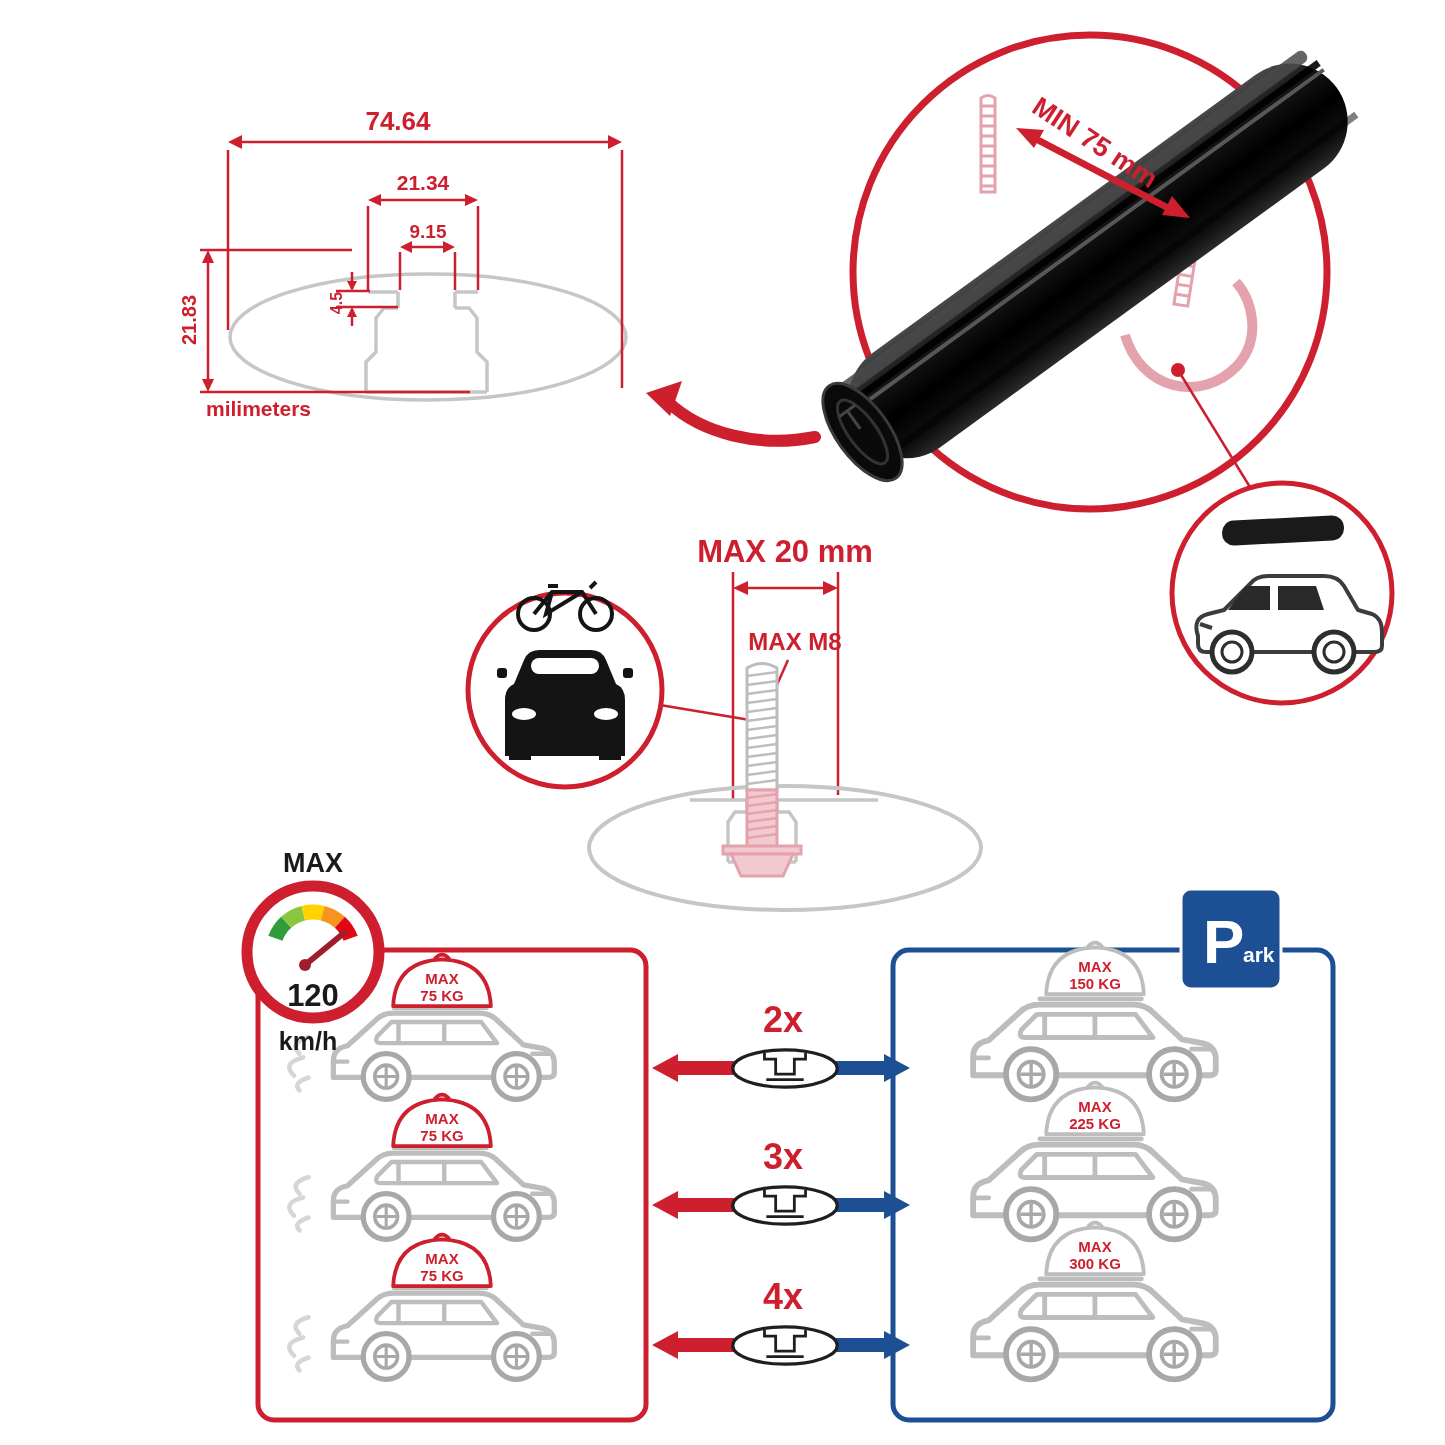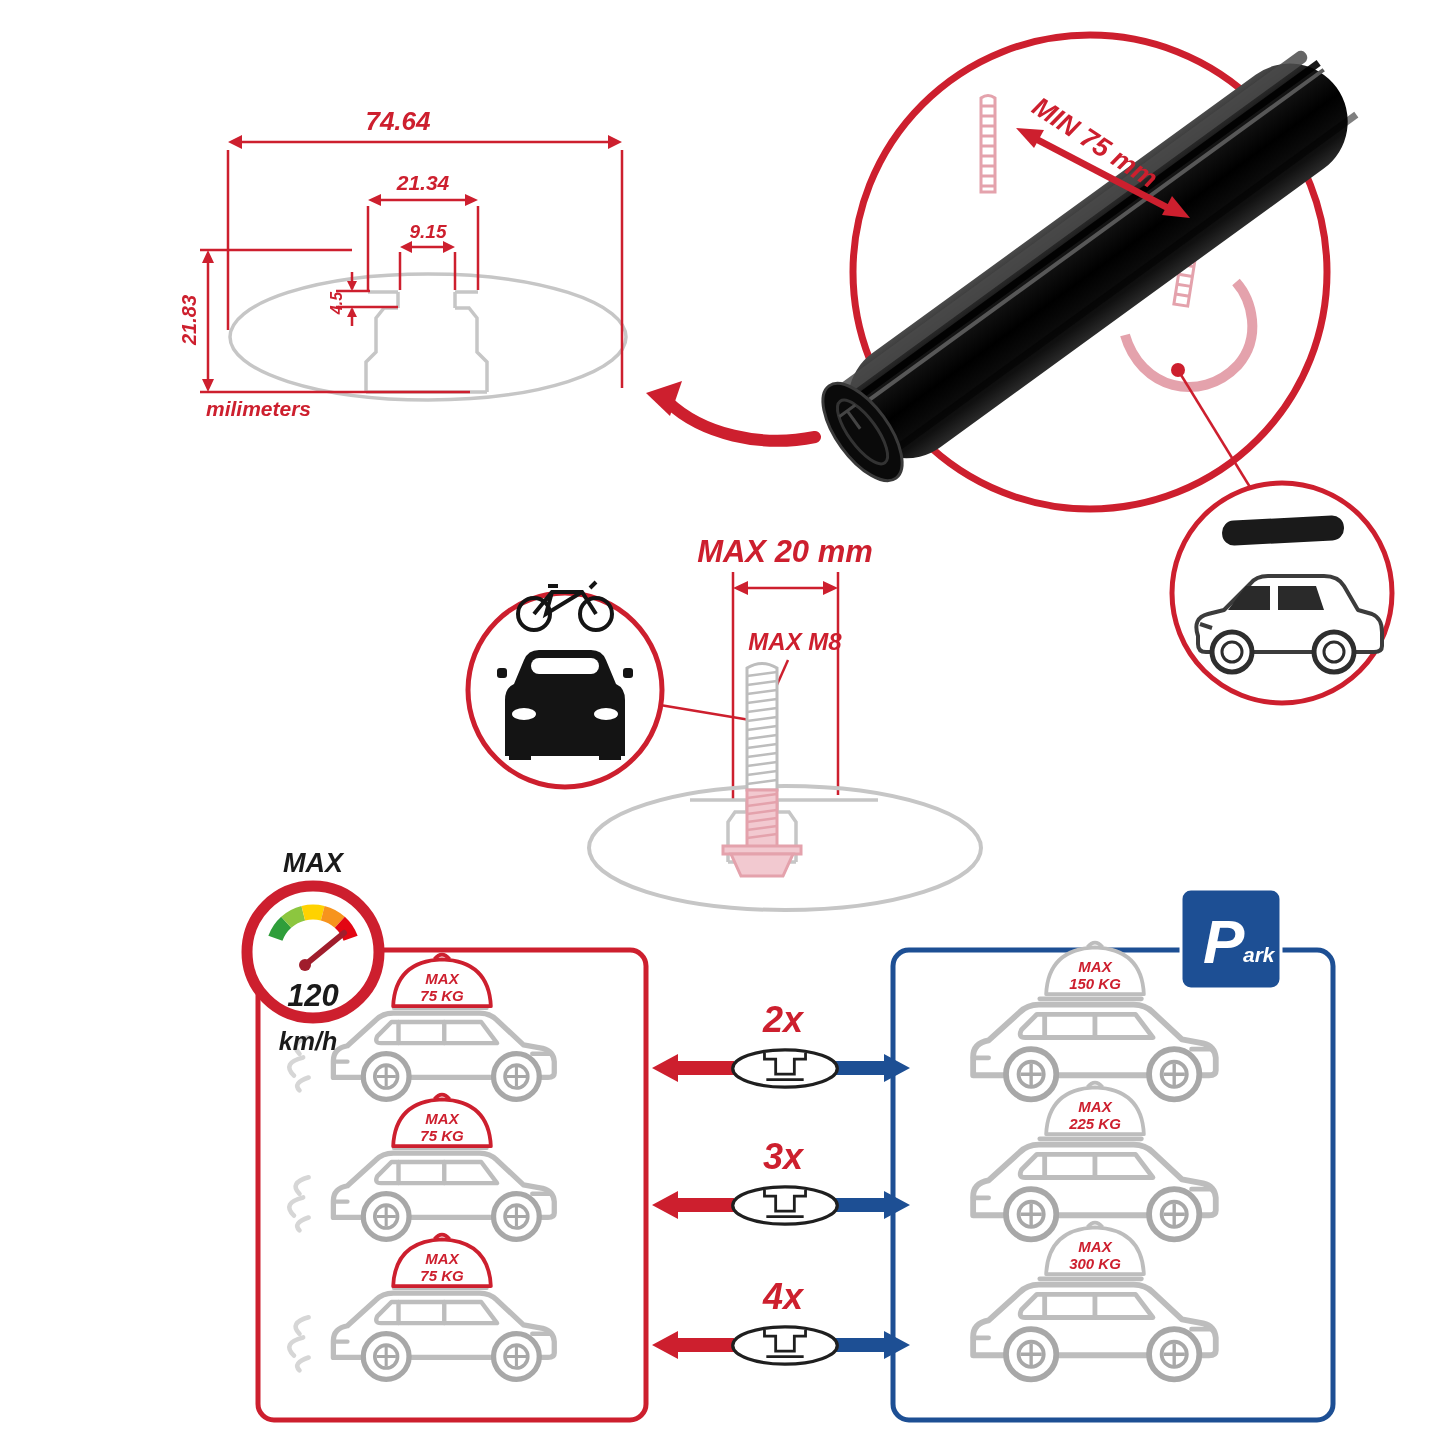--- a/index.html
+++ b/index.html
@@ -1,21 +1,21 @@
 <!DOCTYPE html>
 <html style="--red: #cd1f2e; --blue: #1d4f94; --gray: #c6c6c6; --pink: #e4a2ac; --pink_fill: #f2c9d0; --car_line: #bdbdbd; --gauge_green: #2f9e3a; --gauge_lime: #8cc63f; --gauge_yellow: #ffd200; --gauge_orange: #f7941d; --gauge_red: #e30613;"><head>
 <meta charset="utf-8">
 <style>
   :root{
     --red:#cd1f2e; --blue:#1d4f94; --gray:#c6c6c6; --pink:#e4a2ac; --pink_fill:#f2c9d0;
     --car_line:#bdbdbd;
     --gauge_green:#2f9e3a; --gauge_lime:#8cc63f; --gauge_yellow:#ffd200; --gauge_orange:#f7941d; --gauge_red:#e30613;
   }
   html,body{margin:0;padding:0;background:#fff;}
-  .stage{position:relative;width:1445px;height:1445px;background:#fff;overflow:hidden;font-style:italic;}
+  .stage{position:relative;width:1445px;height:1445px;background:#fff;overflow:hidden;}
   svg{display:block;}
   text{font-family:"Liberation Sans",sans-serif;font-weight:700;}
   .red-text{fill:var(--red);}
   .dark-text{fill:#1a1a1a;}
   .white-text{fill:#ffffff;}
   .red-stroke{stroke:var(--red);}
   .red-fill{fill:var(--red);}
   .blue-fill{fill:var(--blue);}
   .gray-stroke{stroke:var(--gray);}
   .pink-stroke{stroke:var(--pink);}

